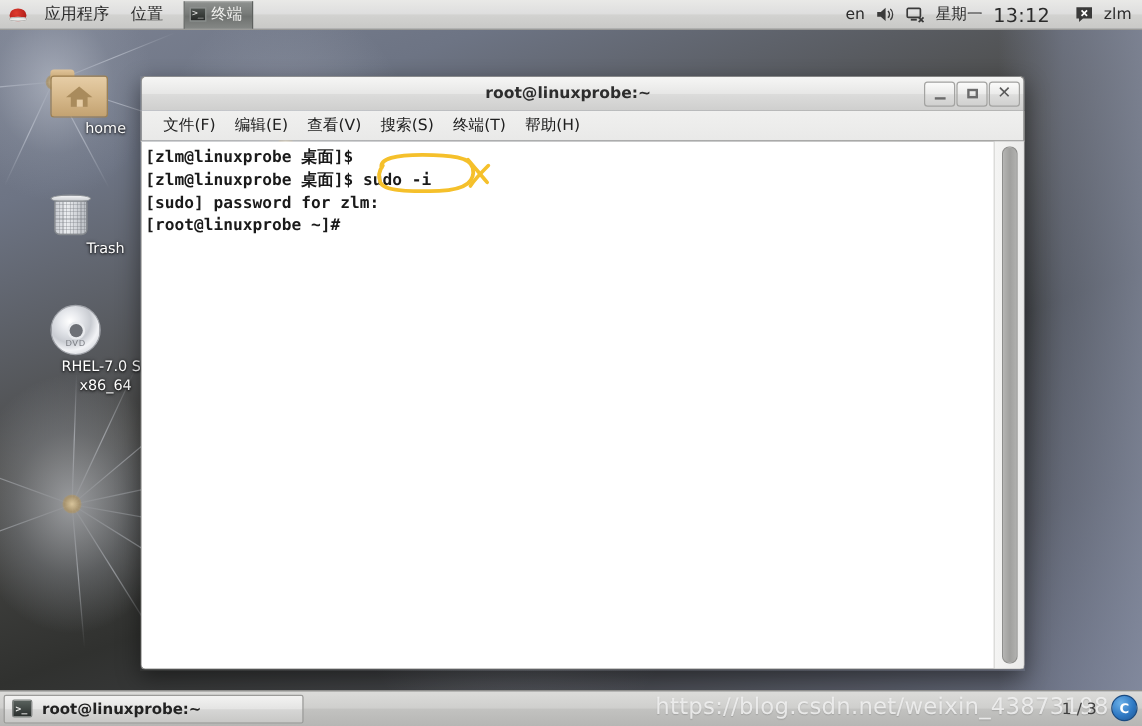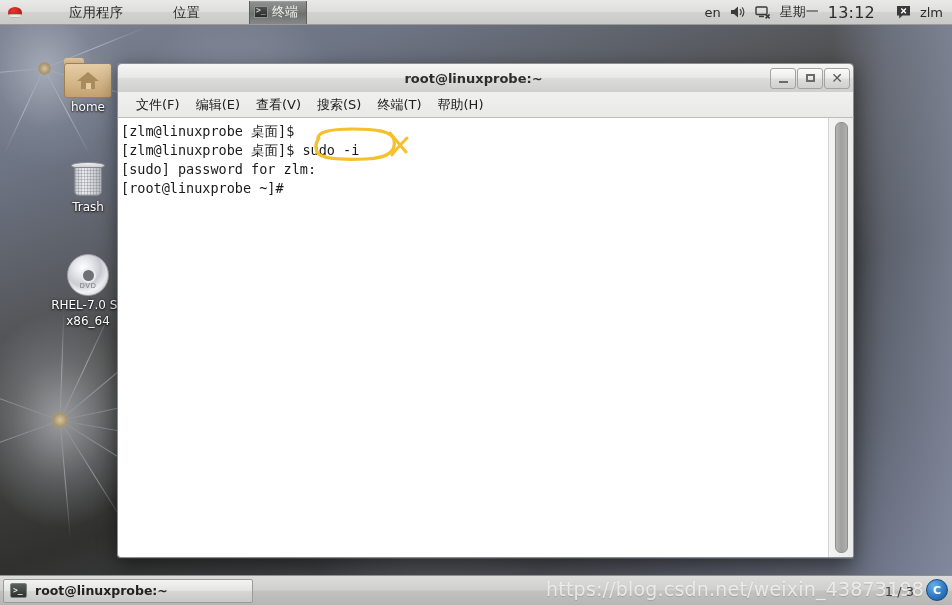--- a/index.html
+++ b/index.html
@@ -54,21 +54,20 @@
     position: absolute;
     left: 0; top: 0;
     width: 952px; height: 25px;
     background: linear-gradient(to bottom, #e9e9e7 0%, #dedede 48%, #d2d2d0 52%, #c9c9c7 100%);
     border-bottom: 1px solid #9a9a98;
     display: flex;
     align-items: center;
     font-size: 13px;
     color: #2b2b2b;
     box-sizing: border-box;
-    gap: 32px;
   }
   .panel-hat {
     width: 16px; height: 14px;
     margin-left: 7px; margin-right: 5px;
     position: relative;
   }
   .panel-hat::before {
     content: "";
     position: absolute;
     left: 1px; top: 2px;
@@ -143,21 +142,21 @@
   .desk-icon {
     position: absolute;
     width: 92px;
     text-align: center;
     color: #ffffff;
     font-size: 12px;
     text-shadow: 0 1px 2px rgba(0,0,0,0.85), 0 0 3px rgba(0,0,0,0.6);
     cursor: default;
   }
   .desk-icon .lbl { line-height: 14px; margin-top: 2px; }
-  .icon-art { height: 50px; display: flex; align-items: flex-end; justify-content: center; }
+  .icon-art { height: 50px; display: flex; align-items: flex-end; justify-content: flex-start; }
 
   
   .folder {
     width: 48px; height: 40px;
     position: relative;
   }
   .folder .tab {
     position: absolute;
     left: 0; top: 0;
     width: 20px; height: 7px;
@@ -349,20 +348,21 @@
   }
   #term-screen {
     flex: 1;
     padding: 4px 0 0 3px;
     font-family: "DejaVu Sans Mono", "Liberation Mono", monospace;
     font-size: 13.5px;
     line-height: 19px;
     color: #1a1a1a;
     white-space: pre;
     overflow: hidden;
+    font-weight: bold;
   }
   #term-scrollbar {
     width: 25px;
     background: linear-gradient(to right, #f4f4f3, #ebebea);
     border-left: 1px solid #d4d4d2;
     display: flex;
     justify-content: center;
     padding: 4px 0;
     box-sizing: border-box;
   }

